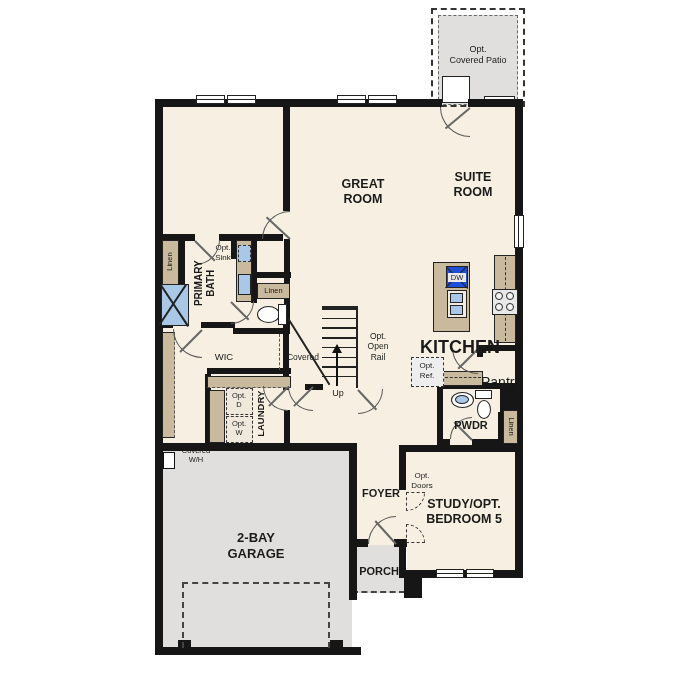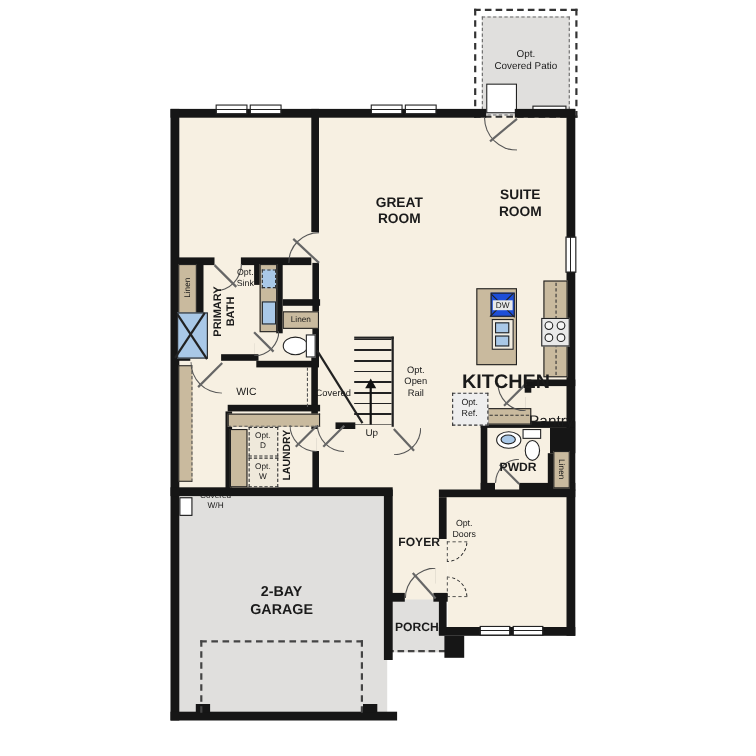--- a/index.html
+++ b/index.html
@@ -192,20 +192,22 @@
 ROOM</div>
   <div class="lbl b v" style="left:170px;top:271px;width:70px;font-size:10px;">PRIMARY
 BATH</div>
   <div class="lbl" style="left:204px;top:351px;width:40px;font-size:9.5px;">WIC</div>
   <div class="lbl" style="left:282px;top:352px;width:42px;font-size:8.5px;">Covered</div>
   <div class="lbl b v" style="left:231px;top:408px;width:60px;font-size:9.5px;">LAUNDRY</div>
   <div class="lbl b" style="left:420px;top:337px;width:60px;font-size:18px;">KITCHEN</div>
   <div class="lbl" style="left:481px;top:374px;width:40px;font-size:14px;">Pantry</div>
   <div class="lbl b" style="left:446px;top:419px;width:50px;font-size:11px;">PWDR</div>
   <div class="lbl b" style="left:357px;top:487px;width:48px;font-size:11px;">FOYER</div>
+  <div class="lbl b" style="left:414px;top:497px;width:100px;font-size:12.5px;">STUDY/OPT.
+BEDROOM 5</div>
   <div class="lbl b" style="left:216px;top:530px;width:80px;font-size:13px;">2-BAY
 GARAGE</div>
   <div class="lbl b" style="left:355px;top:565px;width:48px;font-size:11px;">PORCH</div>
 
   <div class="lbl v" style="left:150px;top:257px;width:40px;font-size:7.5px;">Linen</div>
   <div class="lbl" style="left:258px;top:286px;width:31px;font-size:7.5px;">Linen</div>
   <div class="lbl v90" style="left:494px;top:422px;width:34px;font-size:7.5px;">Linen</div>
   <div class="lbl" style="left:210px;top:243px;width:26px;font-size:8px;">Opt.
 Sink</div>
   <div class="lbl" style="left:358px;top:331px;width:40px;font-size:8.5px;">Opt.

